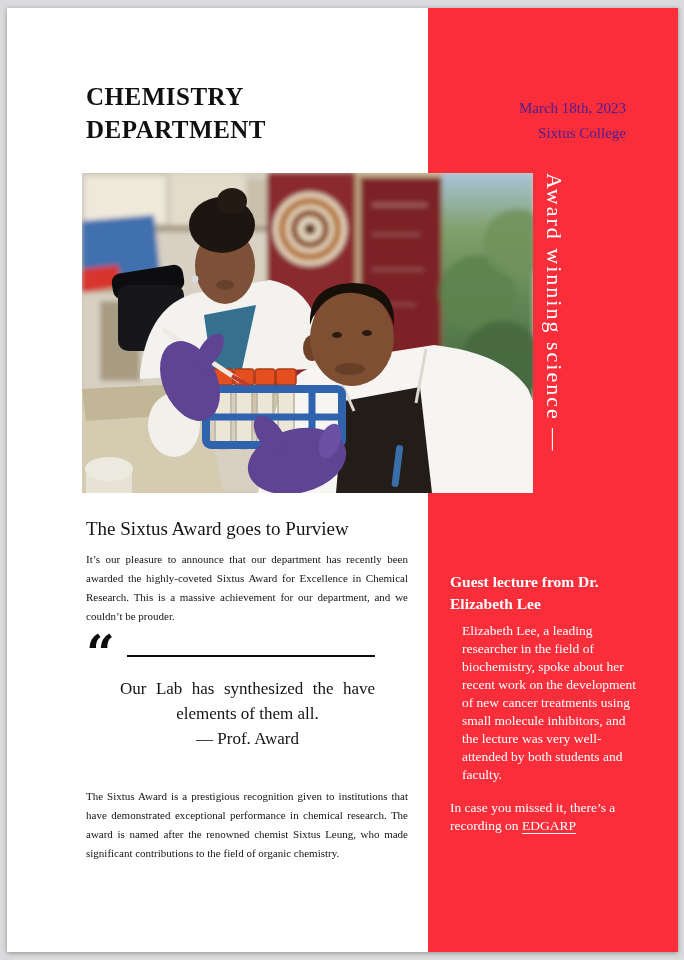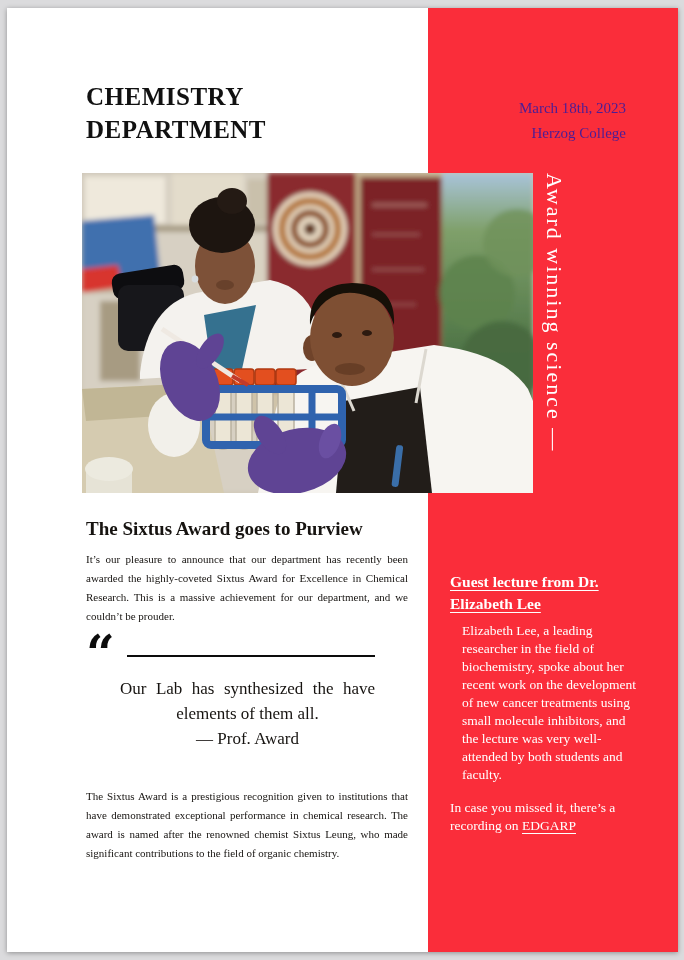--- a/index.html
+++ b/index.html
@@ -53,21 +53,21 @@
     font-size: 22px; letter-spacing: 2px;
     white-space: nowrap;
   }
   
   .main {
     position: absolute; left: 79px; top: 509px;
     width: 322px; color: #161310;
   }
   .main h2 {
     margin: 0 0 9px 0;
-    font-size: 19px; line-height: 24px; font-weight: 700;
+    font-size: 19px; line-height: 24px; font-weight: 400;
   }
   .main p.body {
     margin: 0 0 14px 0;
     font-size: 11px; line-height: 19px;
     text-align: justify;
     hyphens: auto;
   }
   .quote { margin: 14px 0 36px 0; }
   .quote-head { display: flex; align-items: flex-start; }
   .qmark {
@@ -90,21 +90,20 @@
     text-align: center;
   }
   
   .sidebar-article {
     position: absolute; left: 443px; top: 563px;
     width: 192px; color: #ffffff; z-index: 2;
   }
   .sidebar-article h3 {
     margin: 0 0 7px 0;
     font-size: 15.5px; line-height: 22px; font-weight: 700;
-    text-decoration: underline;
     text-underline-offset: 3px;
     text-decoration-thickness: 1px;
   }
   .sidebar-article p {
     margin: 0 0 15px 12px;
     font-size: 13.5px; line-height: 18px;
   }
   .sidebar-article .recording { margin: 0; font-family: Liberation Serif, serif; }
   .sidebar-article a.link {
     color: #ffffff; text-decoration: underline;
@@ -119,21 +118,21 @@
 
     <div class="sidebar"></div>
 
     <h1 class="masthead">
       <span>CHEMISTRY</span>
       <span>DEPARTMENT</span>
     </h1>
 
     <div class="dateblock">
       <div>March 18th, 2023</div>
-      <div>Herzog College</div>
+      <div>Sixtus College</div>
     </div>
 
     <figure class="photo" role="img" aria-label="Two scientists in white lab coats in a laboratory; a man with purple gloves holds a blue rack of red-capped test tubes while a woman looks on">
       <svg width="451" height="320" viewBox="0 0 451 320">
         <defs>
           <filter id="bgblur" x="-5%" y="-5%" width="110%" height="110%">
               <feGaussianBlur stdDeviation="2.4"></feGaussianBlur>
             </filter>
           <linearGradient id="window" x1="0" y1="0" x2="0" y2="1">
             <stop offset="0" stop-color="#a9c4da"></stop>

